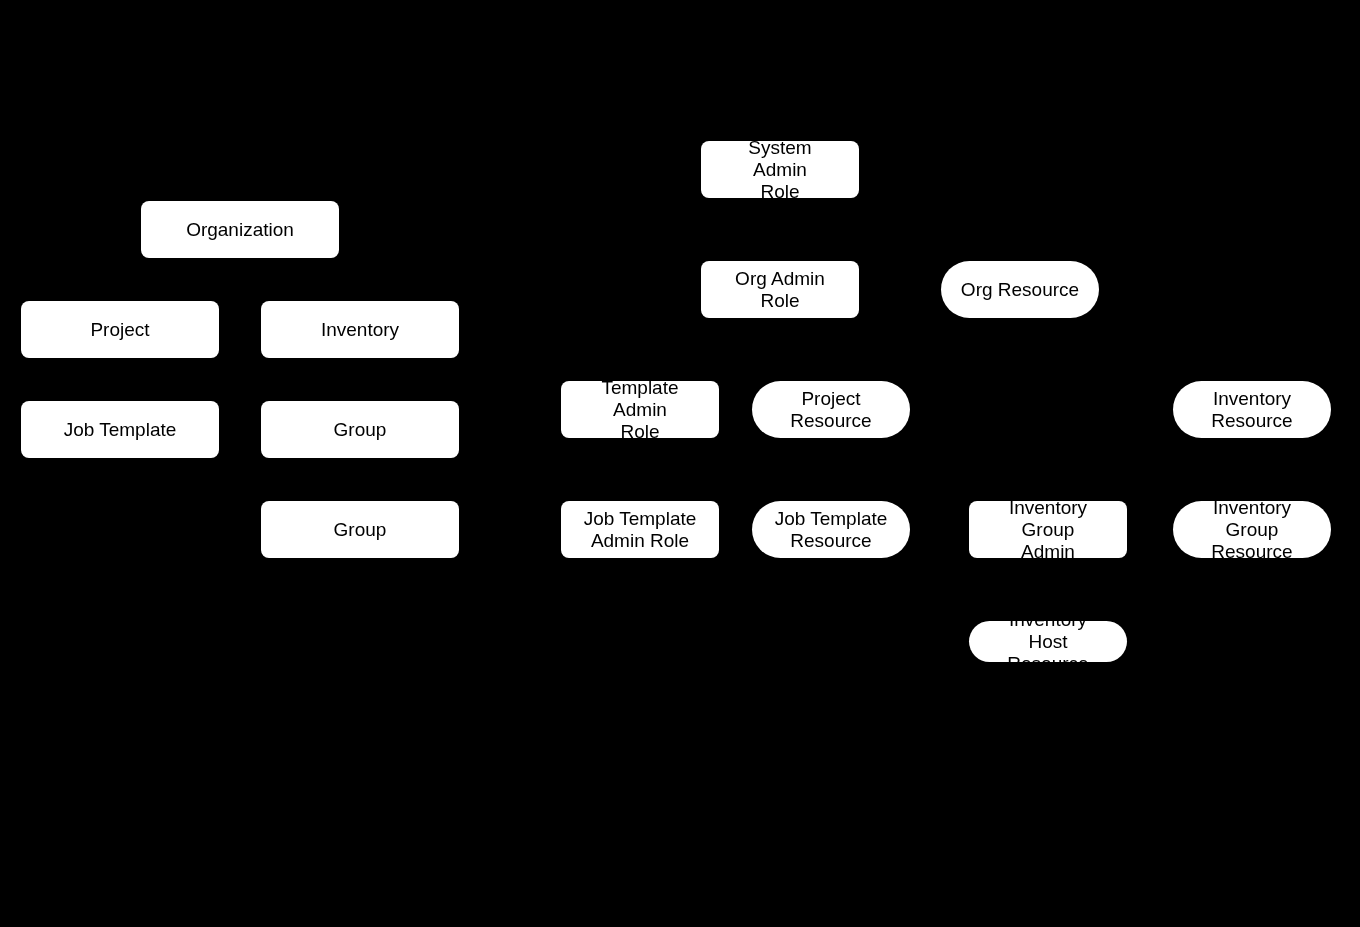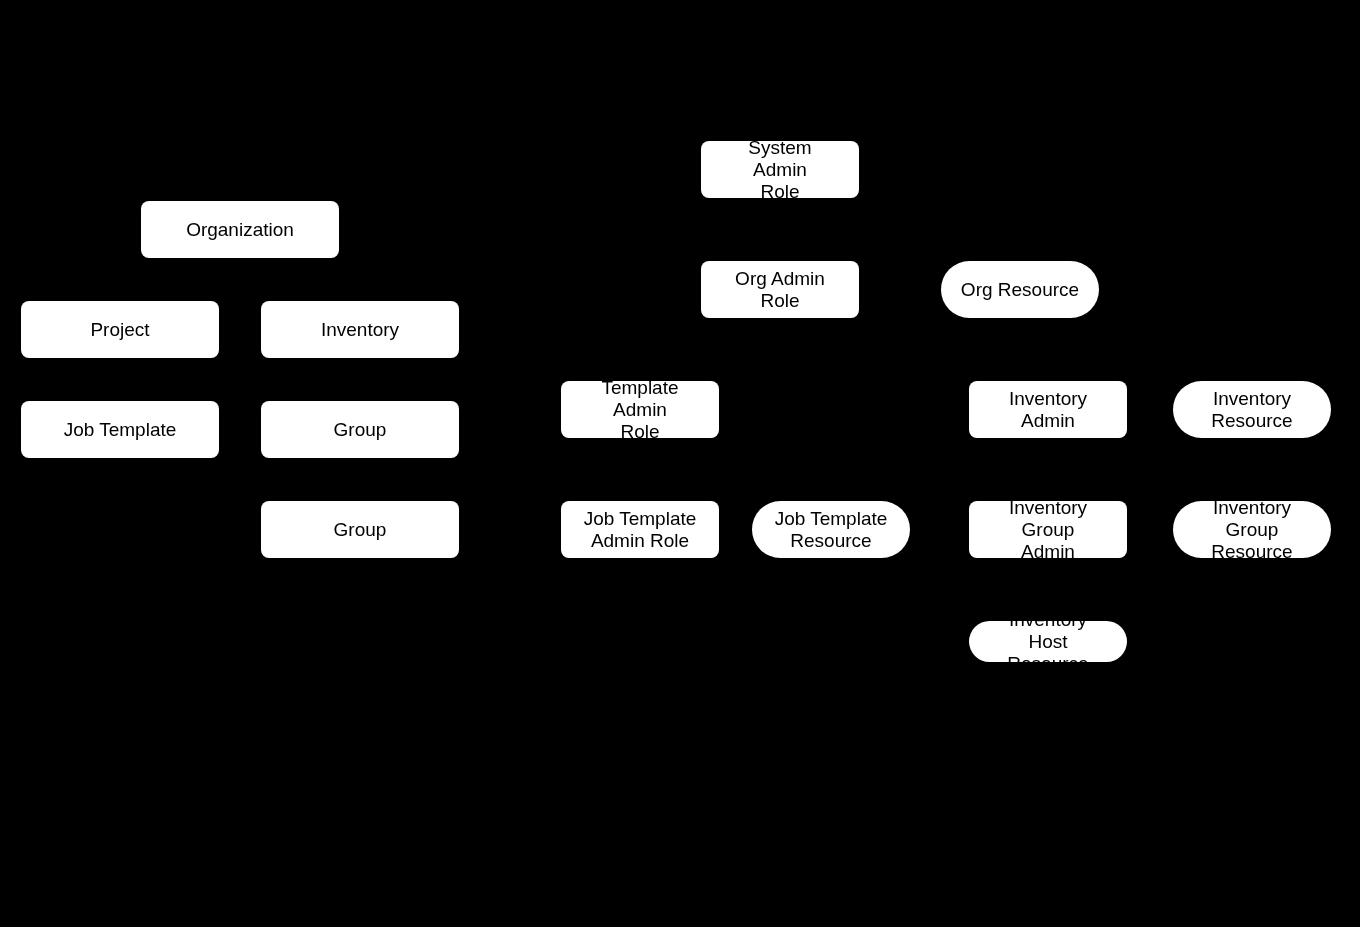--- a/index.html
+++ b/index.html
@@ -70,21 +70,21 @@
   <div class="node rect n-job-template">Job Template</div>
   <div class="node rect n-group">Group</div>
   <div class="node rect n-host">Group</div>
 
   <div class="node rect n-system-admin-role">System Admin
 Role</div>
   <div class="node pill n-org-resource">Org Resource</div>
   <div class="node rect n-org-admin-role">Org Admin Role</div>
   <div class="node rect n-project-admin-role">Template Admin
 Role</div>
-  <div class="node rect n-inventory-admin">Inventory Admin</div>
+  <div class="node pill n-project-resource">Project Resource</div>
   <div class="node pill n-inventory-resource">Inventory
 Resource</div>
   <div class="node rect n-job-template-admin-role">Job Template
 Admin Role</div>
   <div class="node pill n-job-template-resource">Job Template
 Resource</div>
   <div class="node rect n-inventory-group-admin">Inventory Group
 Admin</div>
   <div class="node pill n-inventory-group-resource">Inventory Group
 Resource</div>

